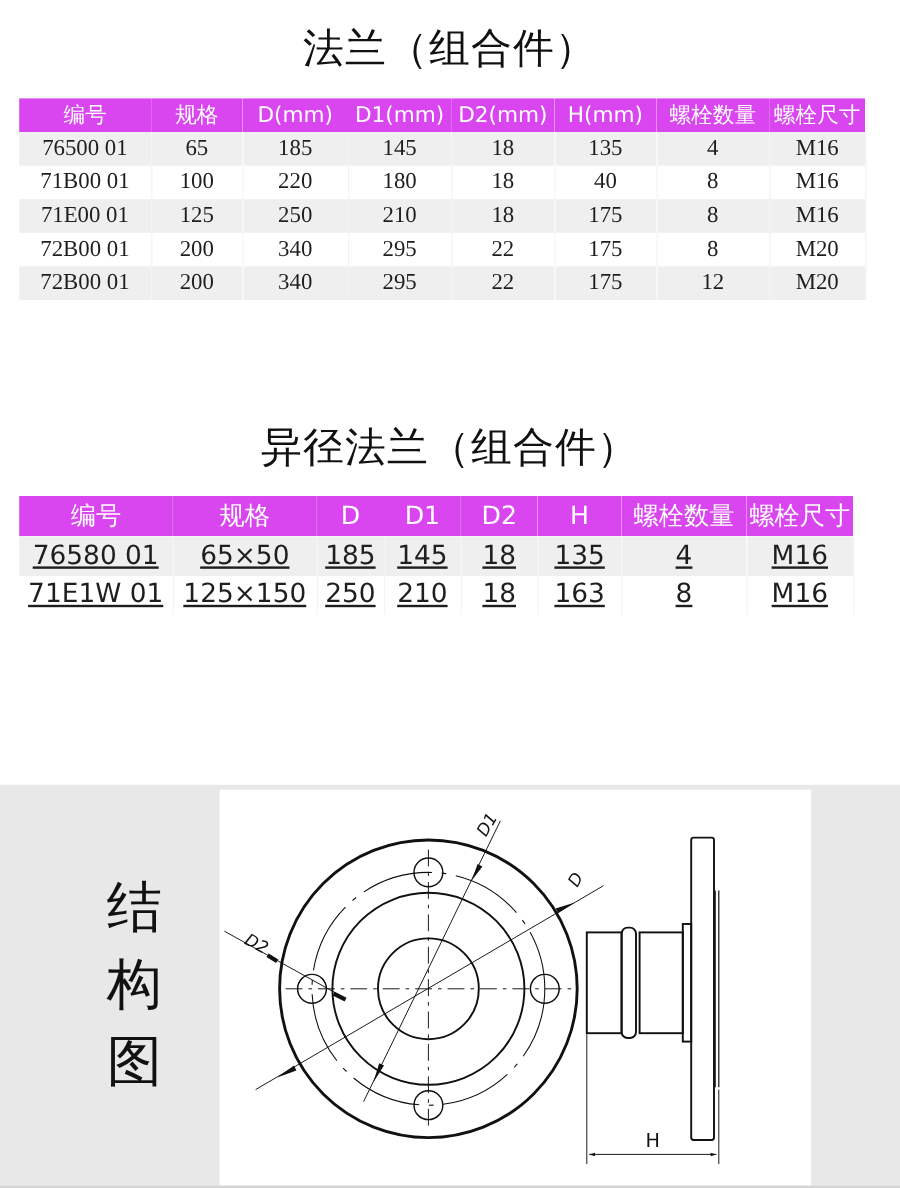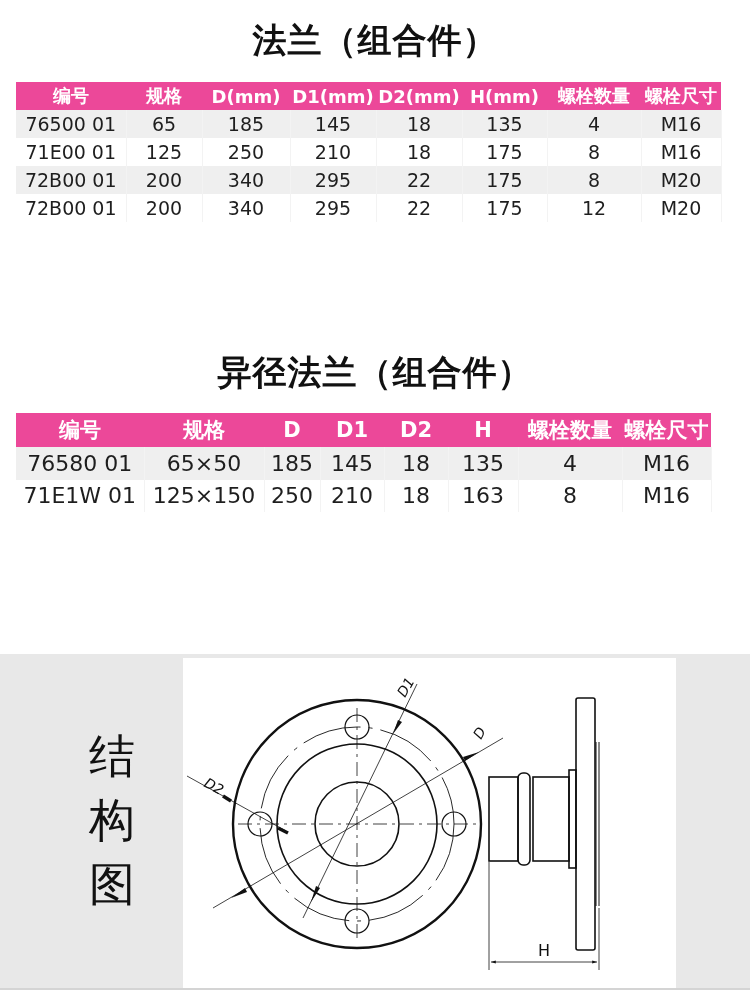--- a/index.html
+++ b/index.html
@@ -1,47 +1,47 @@
 <!DOCTYPE html>
 <html><head>
 <meta charset="utf-8">
 <style>
   * { box-sizing: border-box; margin: 0; padding: 0; }
   html, body { width: 750px; height: 990px; background: #ffffff; overflow: hidden; }
   body { font-family: "DejaVu Sans", "Liberation Sans", sans-serif; color: #1a1a1a; position: relative; }
 
   .title {
     position: absolute; left: 0; width: 750px; text-align: center;
-    font-weight: bold; font-size: 34px; color: #111; letter-spacing: 1px;
+    font-weight: normal; font-size: 34px; color: #111; letter-spacing: 1px;
   }
   #title1 { top: 18px; }
   #title2 { top: 350px; }
 
   table.spec {
     position: absolute; left: 16px; width: 695px;
     border-collapse: collapse; table-layout: fixed;
   }
   table.spec th {
-    background: #ec4899; color: #ffffff; font-weight: bold;
+    background: #d946ef; color: #ffffff; font-weight: normal;
     text-align: center; white-space: nowrap; overflow: hidden;
   }
   table.spec td {
     text-align: center; color: #1e1e1e; white-space: nowrap; overflow: hidden;
     border-right: 1px solid #f3f3f3;
   }
   table.spec tbody tr:nth-child(odd) td { background: #efefef; }
   table.spec tbody tr:nth-child(even) td { background: #ffffff; }
 
   #table1 { top: 82px; }
   #table1 th { height: 28px; font-size: 18px; }
-  #table1 td { height: 28px; font-size: 19px; }
+  #table1 td { height: 28px; font-size: 19px; font-family: Liberation Serif, serif; }
 
   #table2 { top: 413px; }
   #table2 th { height: 34px; font-size: 21px; }
-  #table2 td { height: 32.5px; font-size: 22px; }
+  #table2 td { height: 32.5px; font-size: 22px; text-decoration: underline; }
 
   .struct {
     position: absolute; left: 0; top: 654px; width: 750px; height: 334px;
     background: #e8e8e8;
   }
   .struct-label {
     position: absolute; left: 82px; top: 70px; width: 60px;
     font-size: 46px; line-height: 64px; text-align: center; color: #111;
   }
   .drawing-area {
@@ -85,20 +85,30 @@
         <td>76500 01</td>
         <td>65</td>
         <td>185</td>
         <td>145</td>
         <td>18</td>
         <td>135</td>
         <td>4</td>
         <td>M16</td>
       </tr>
       <tr>
+        <td>71B00 01</td>
+        <td>100</td>
+        <td>220</td>
+        <td>180</td>
+        <td>18</td>
+        <td>40</td>
+        <td>8</td>
+        <td>M16</td>
+      </tr>
+      <tr>
         <td>71E00 01</td>
         <td>125</td>
         <td>250</td>
         <td>210</td>
         <td>18</td>
         <td>175</td>
         <td>8</td>
         <td>M16</td>
       </tr>
       <tr>

